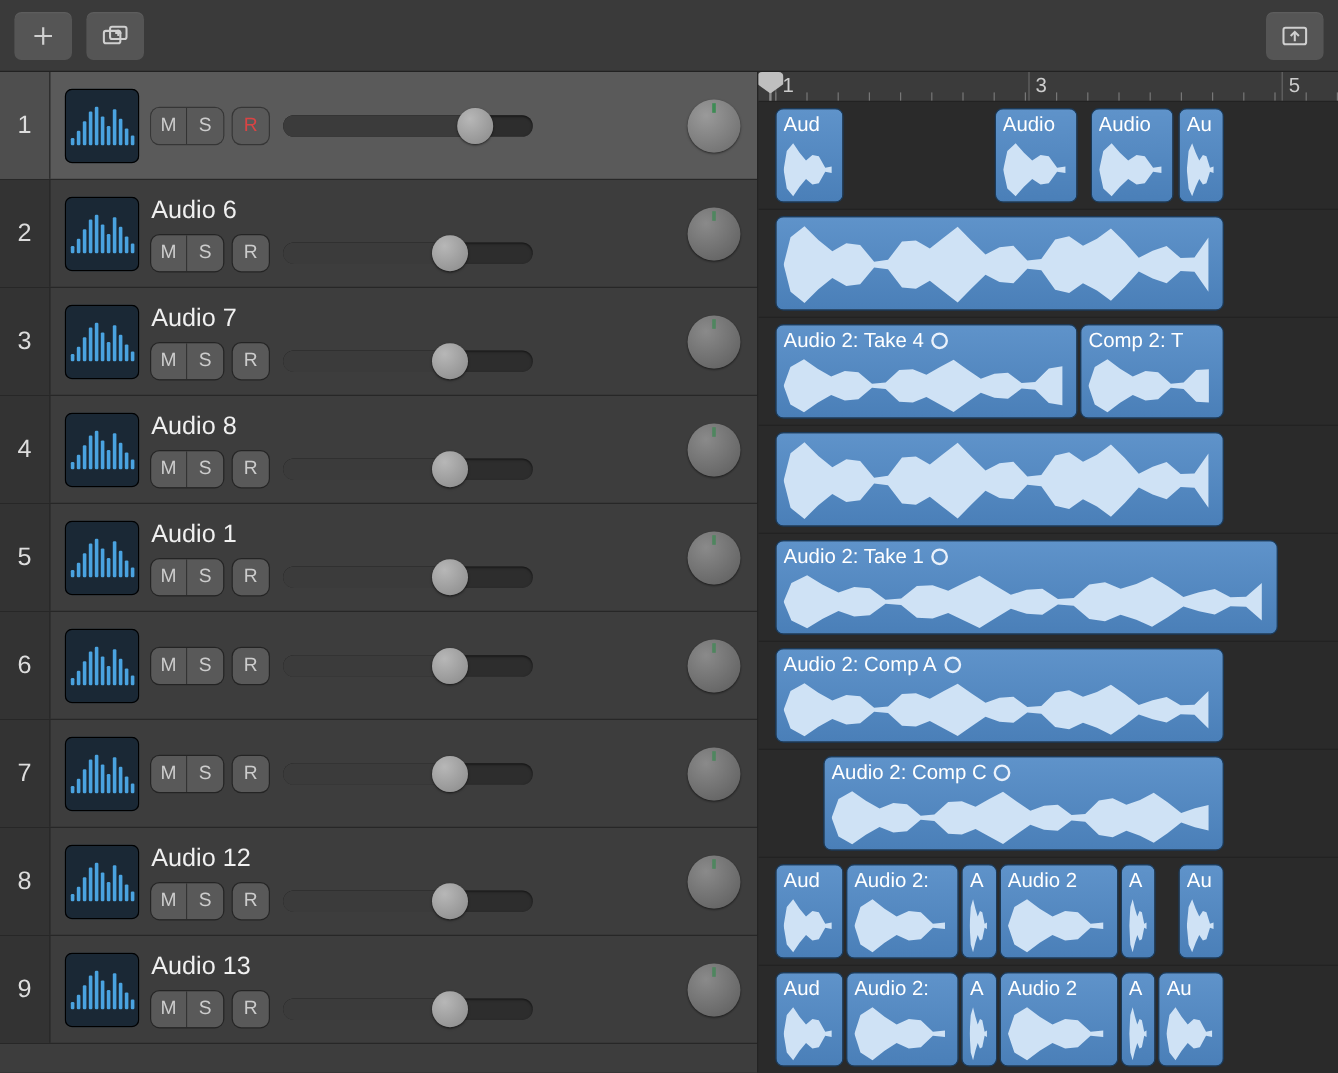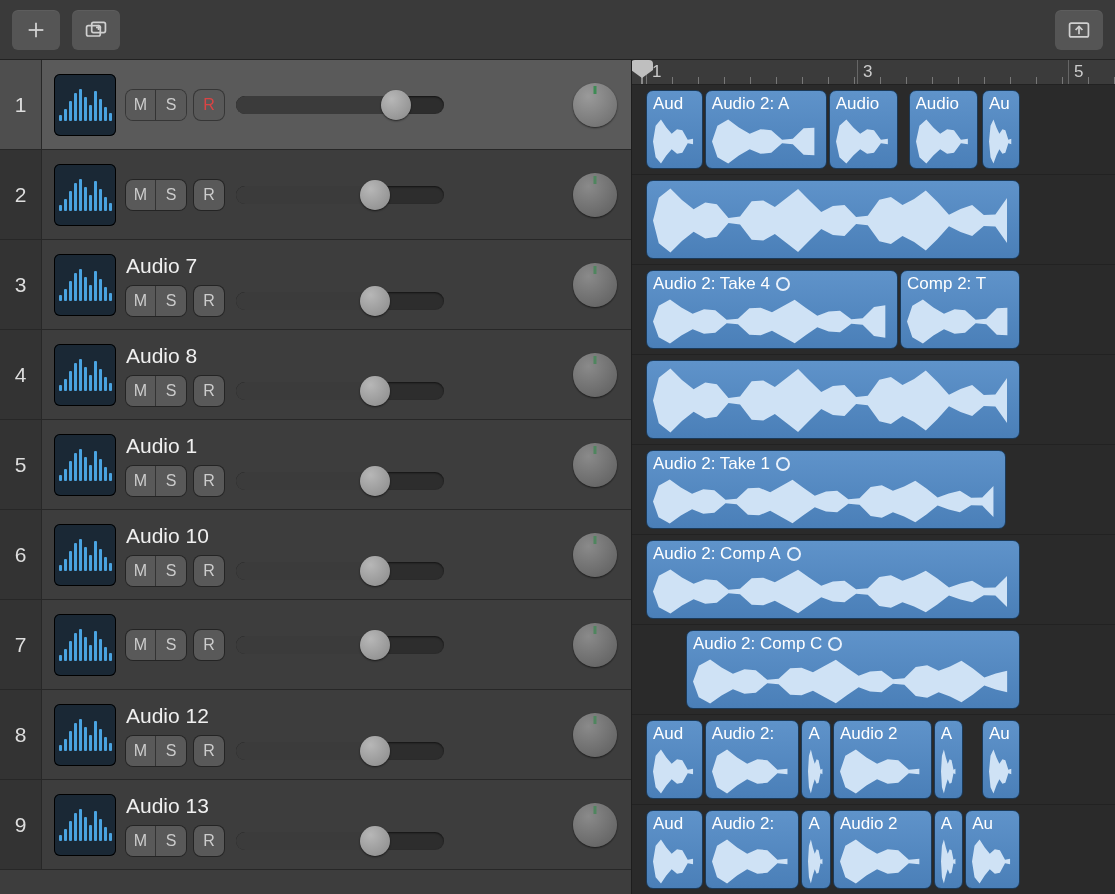--- a/index.html
+++ b/index.html
@@ -327,20 +327,21 @@
                 <span style="height: 32px;"></span>
                 <span style="height: 24px;"></span>
                 <span style="height: 16px;"></span>
                 <span style="height: 30px;"></span>
                 <span style="height: 22px;"></span>
                 <span style="height: 14px;"></span>
                 <span style="height: 8px;"></span>
               </div>
             </div>
             <div class="track-main">
+              <div class="track-name">Audio 6</div>
               <div class="track-ctrls">
                 <div class="msr-group">
                   <div class="msr-btn">M</div>
                   <div class="msr-btn">S</div>
                 </div>
                 <div class="r-btn">R</div>
                 <div class="vol-slider">
                   <div class="fill" style="width: 67%;"></div>
                   <div class="thumb" style="left: 67%;"></div>
                 </div>
@@ -458,21 +459,20 @@
                 <span style="height: 32px;"></span>
                 <span style="height: 24px;"></span>
                 <span style="height: 16px;"></span>
                 <span style="height: 30px;"></span>
                 <span style="height: 22px;"></span>
                 <span style="height: 14px;"></span>
                 <span style="height: 8px;"></span>
               </div>
             </div>
             <div class="track-main">
-              <div class="track-name">Audio 10</div>
               <div class="track-ctrls">
                 <div class="msr-group">
                   <div class="msr-btn">M</div>
                   <div class="msr-btn">S</div>
                 </div>
                 <div class="r-btn">R</div>
                 <div class="vol-slider">
                   <div class="fill" style="width: 67%;"></div>
                   <div class="thumb" style="left: 67%;"></div>
                 </div>
@@ -610,28 +610,20 @@
       <div class="lanes" id="lanes">
           <div class="lane">
             <div class="region" style="left: 14px; width: 56.7px;">
               <div class="head">
                 <span>Aud</span>
               </div>
               <svg class="wf" viewBox="0 0 56.7 50" preserveAspectRatio="none">
                 <path d="M0 25 L3.5 9.0 L10.6 2.5 L17.7 10.6 L24.8 17.1 L31.9 12.4 L39.0 13.5 L46.1 23.3 L53.2 22.2 L53.2 27.8 L46.1 26.7 L39.0 36.5 L31.9 37.6 L24.8 32.9 L17.7 39.4 L10.6 47.5 L3.5 41.0 Z"></path>
               </svg>
             </div>
-            <div class="region" style="left: 72.8px; width: 121.8px;">
-              <div class="head">
-                <span>Audio 2: A</span>
-              </div>
-              <svg class="wf" viewBox="0 0 121.8 50" preserveAspectRatio="none">
-                <path d="M0 25 L6.1 9.0 L18.3 2.5 L30.4 10.6 L42.6 17.1 L54.8 12.4 L67.0 13.5 L79.2 23.3 L91.3 22.2 L103.5 11.5 L115.7 10.9 L115.7 39.1 L103.5 38.5 L91.3 27.8 L79.2 26.7 L67.0 36.5 L54.8 37.6 L42.6 32.9 L30.4 39.4 L18.3 47.5 L6.1 41.0 Z"></path>
-              </svg>
-            </div>
             <div class="region" style="left: 196.7px; width: 69.3px;">
               <div class="head">
                 <span>Audio</span>
               </div>
               <svg class="wf" viewBox="0 0 69.3 50" preserveAspectRatio="none">
                 <path d="M0 25 L4.3 9.0 L13.0 2.5 L21.7 10.6 L30.3 17.1 L39.0 12.4 L47.6 13.5 L56.3 23.3 L65.0 22.2 L65.0 27.8 L56.3 26.7 L47.6 36.5 L39.0 37.6 L30.3 32.9 L21.7 39.4 L13.0 47.5 L4.3 41.0 Z"></path>
               </svg>
             </div>
             <div class="region" style="left: 276.5px; width: 69.3px;">
               <div class="head">
@@ -677,21 +669,21 @@
             </div>
           </div>
           <div class="lane">
             <div class="region" style="left: 14px; width: 373.8px;">
               <svg class="wf" viewBox="0 0 373.8 50" preserveAspectRatio="none">
                 <path d="M0 25 L6.0 9.0 L18.1 2.5 L30.1 10.6 L42.2 17.1 L54.3 12.4 L66.3 13.5 L78.4 23.3 L90.4 22.2 L102.5 11.5 L114.6 10.9 L126.6 15.5 L138.7 9.1 L150.7 2.8 L162.8 11.1 L174.8 19.1 L186.9 14.8 L199.0 14.0 L211.0 22.6 L223.1 21.7 L235.1 10.3 L247.2 8.4 L259.2 14.0 L271.3 9.8 L283.4 3.8 L295.4 11.8 L307.5 21.0 L319.5 16.9 L331.6 14.1 L343.7 21.2 L355.7 20.8 L367.8 9.1 L367.8 40.9 L355.7 29.2 L343.7 28.8 L331.6 35.9 L319.5 33.1 L307.5 29.0 L295.4 38.2 L283.4 46.2 L271.3 40.2 L259.2 36.0 L247.2 41.6 L235.1 39.7 L223.1 28.3 L211.0 27.4 L199.0 36.0 L186.9 35.2 L174.8 30.9 L162.8 38.9 L150.7 47.2 L138.7 40.9 L126.6 34.5 L114.6 39.1 L102.5 38.5 L90.4 27.8 L78.4 26.7 L66.3 36.5 L54.3 37.6 L42.2 32.9 L30.1 39.4 L18.1 47.5 L6.0 41.0 Z"></path>
               </svg>
             </div>
           </div>
           <div class="lane">
-            <div class="region" style="left: 14px; width: 360px;">
+            <div class="region" style="left: 14px; width: 419px;">
               <div class="head">
                 <span>Audio 2: Take 1</span>
                 <span class="dot"></span>
               </div>
               <svg class="wf" viewBox="0 0 373.8 50" preserveAspectRatio="none">
                 <path d="M0 25 L6.0 9.0 L18.1 2.5 L30.1 10.6 L42.2 17.1 L54.3 12.4 L66.3 13.5 L78.4 23.3 L90.4 22.2 L102.5 11.5 L114.6 10.9 L126.6 15.5 L138.7 9.1 L150.7 2.8 L162.8 11.1 L174.8 19.1 L186.9 14.8 L199.0 14.0 L211.0 22.6 L223.1 21.7 L235.1 10.3 L247.2 8.4 L259.2 14.0 L271.3 9.8 L283.4 3.8 L295.4 11.8 L307.5 21.0 L319.5 16.9 L331.6 14.1 L343.7 21.2 L355.7 20.8 L367.8 9.1 L367.8 40.9 L355.7 29.2 L343.7 28.8 L331.6 35.9 L319.5 33.1 L307.5 29.0 L295.4 38.2 L283.4 46.2 L271.3 40.2 L259.2 36.0 L247.2 41.6 L235.1 39.7 L223.1 28.3 L211.0 27.4 L199.0 36.0 L186.9 35.2 L174.8 30.9 L162.8 38.9 L150.7 47.2 L138.7 40.9 L126.6 34.5 L114.6 39.1 L102.5 38.5 L90.4 27.8 L78.4 26.7 L66.3 36.5 L54.3 37.6 L42.2 32.9 L30.1 39.4 L18.1 47.5 L6.0 41.0 Z"></path>
               </svg>
             </div>
           </div>
           <div class="lane">

